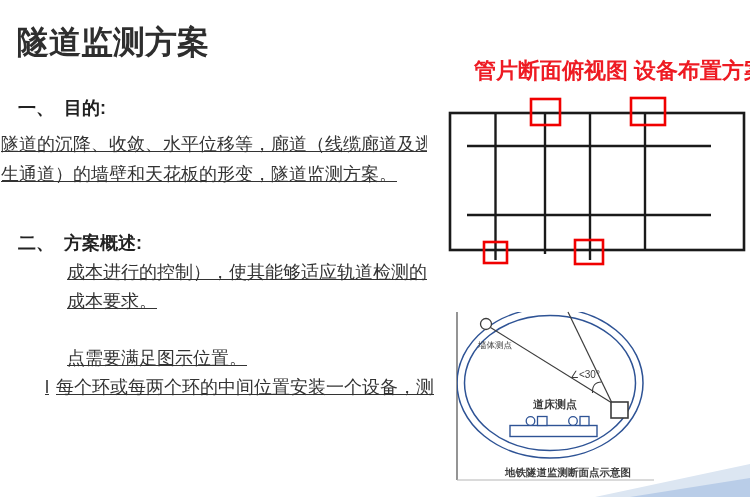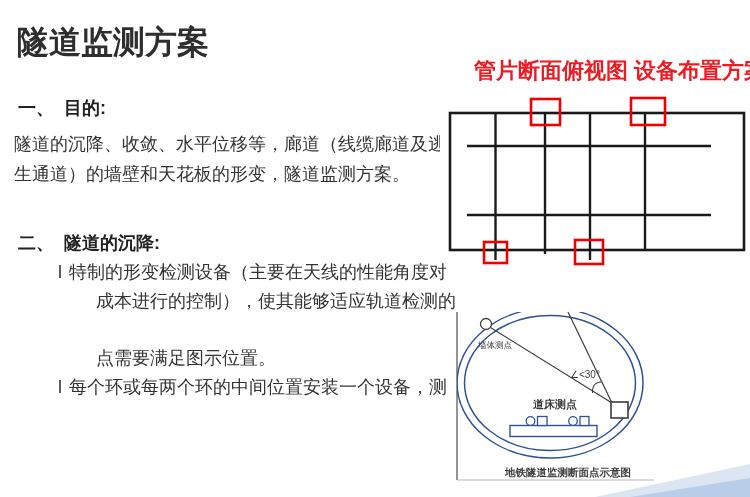--- a/index.html
+++ b/index.html
@@ -17,28 +17,28 @@
     font-size:32px;font-weight:600;color:#2e2e2e;
     line-height:40px;white-space:nowrap;
   }
   .sec-heading{
     left:18px;
     font-size:18px;font-weight:700;color:#222;
     display:flex;gap:10px;white-space:nowrap;
   }
   .sec1{top:96px;}
   .sec2{top:231px;}
-  .text-col{left:14px;width:436px;font-size:18px;color:#333;}
+  .text-col{left:1px;width:436px;font-size:18px;color:#333;text-decoration:underline;}
   .para{top:129px;line-height:30px;}
   .para-line{white-space:nowrap;overflow:hidden;width:426px;}
   .bullet{padding-left:66px;line-height:29px;font-size:18px;color:#333;}
   .b1{top:258px;}
   .b2{top:344px;}
   .b3{top:402px;}
-  .bullet-line{white-space:nowrap;margin-left:16px;}
+  .bullet-line{white-space:nowrap;}
   .bullet-line.first{margin-left:-22px;}
   .bullet-marker{margin-right:7px;}
   .diagram-heading{
     left:474px;top:56px;
     font-size:22px;font-weight:700;color:#ee1b23;
     white-space:nowrap;letter-spacing:0px;
   }
   svg text{font-family:"Liberation Sans","DejaVu Sans",sans-serif;}
 </style>
 </head>
@@ -53,26 +53,26 @@
     <span>目的:</span>
   </div>
 
   <div class="abs text-col para">
     <div class="para-line">隧道的沉降、收敛、水平位移等，廊道（线缆廊道及逃</div>
     <div class="para-line">生通道）的墙壁和天花板的形变，隧道监测方案。</div>
   </div>
 
   <div class="abs sec-heading sec2">
     <span>二、</span>
-    <span>隧道的沉降:</span>
+    <span>方案概述:</span>
   </div>
 
   <div class="abs text-col bullet b1">
-    <div class="bullet-line first"><span class="bullet-marker">l</span><span>特制的形变检测设备（主要在天线的性能角度对</span></div>
     <div class="bullet-line">成本进行的控制），使其能够适应轨道检测的</div>
+    <div class="bullet-line">成本要求。</div>
   </div>
 
   <div class="abs text-col bullet b2">
     <div class="bullet-line">点需要满足图示位置。</div>
     <div class="bullet-line first"><span class="bullet-marker">l</span><span>每个环或每两个环的中间位置安装一个设备，测</span></div>
   </div>
 
 
   <div class="abs diagram-heading">管片断面俯视图 设备布置方案</div>
 

